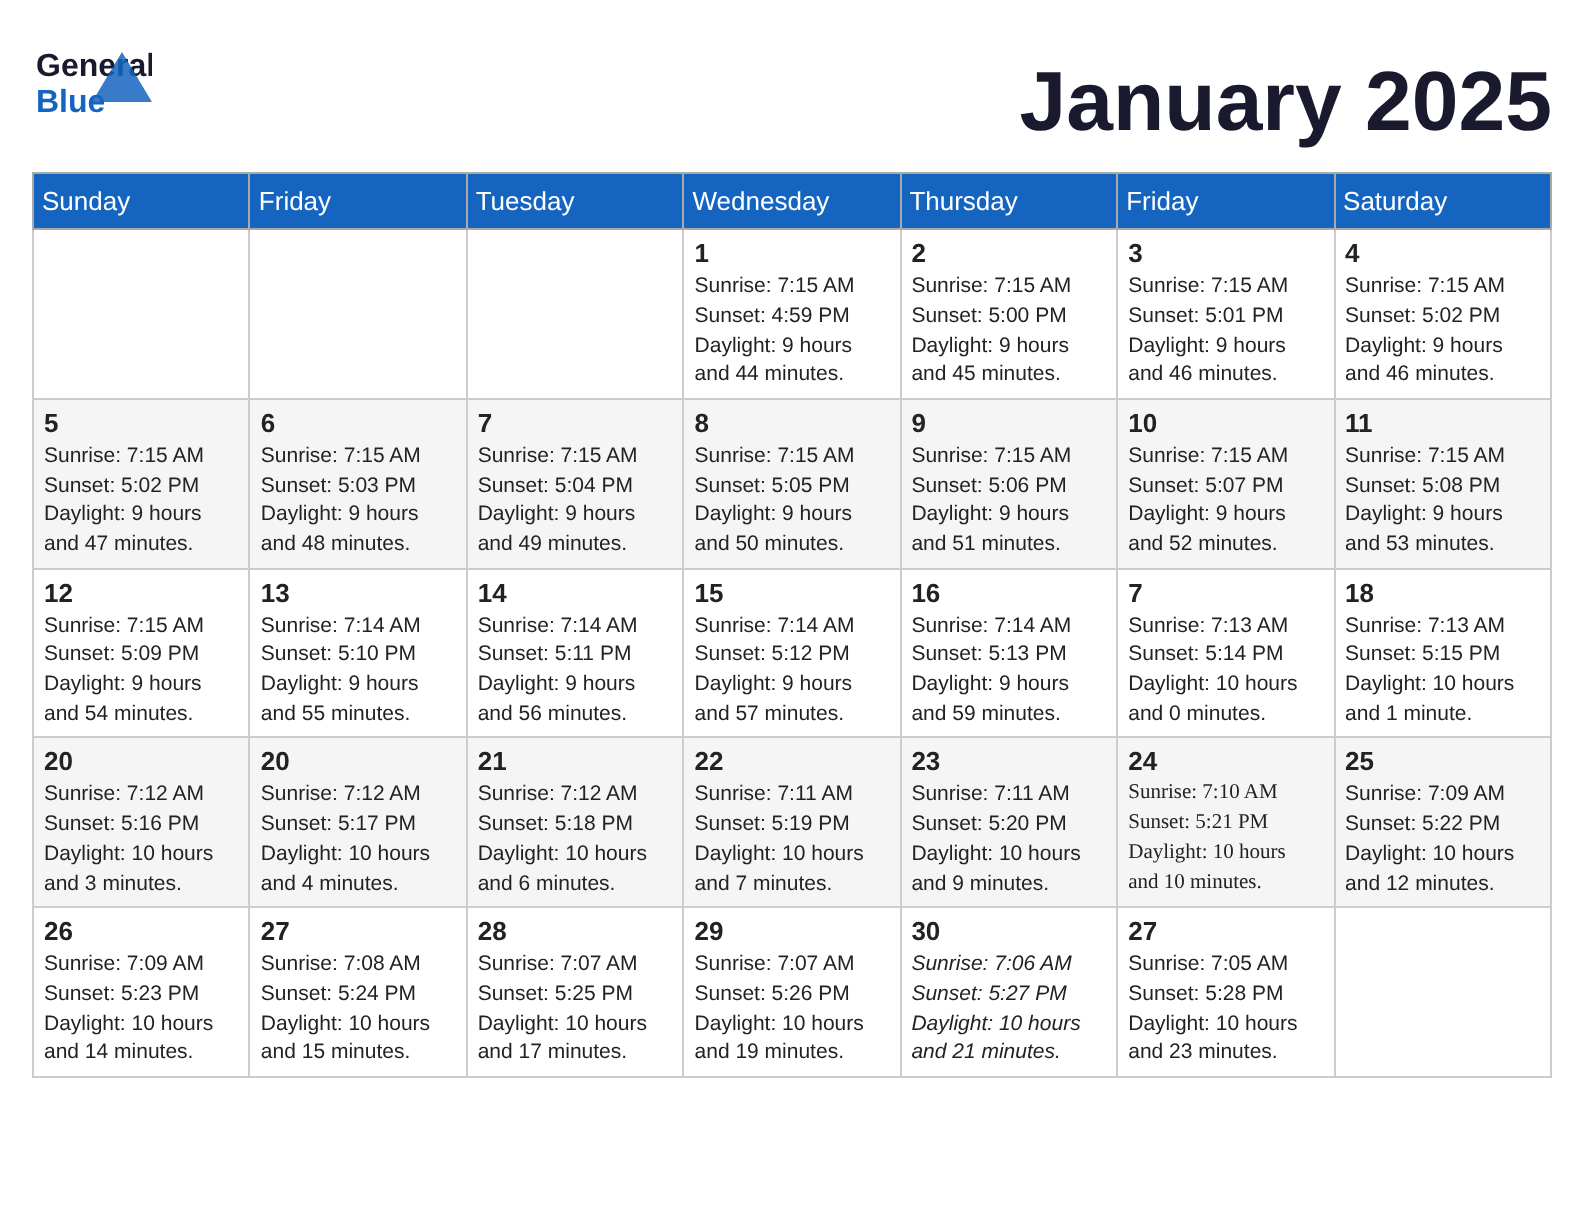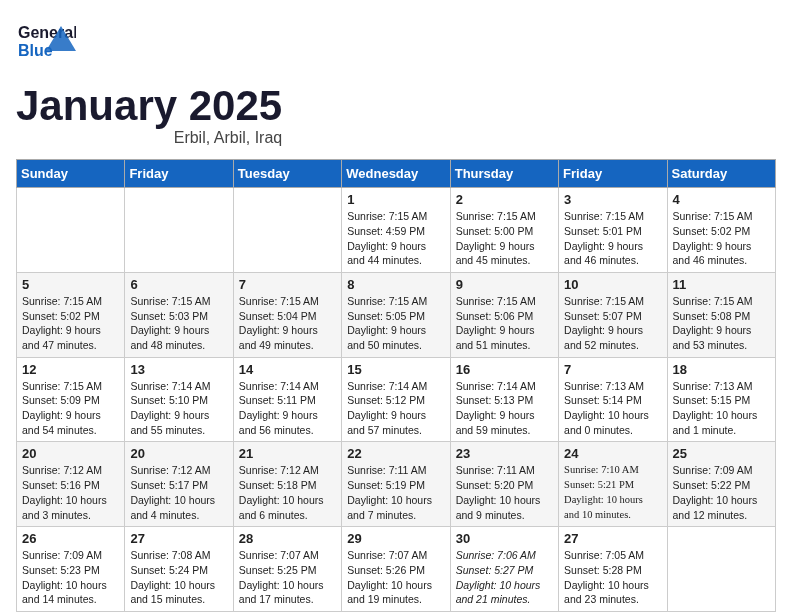--- a/index.html
+++ b/index.html
@@ -8,21 +8,20 @@
       background: #fff;
       width: 792px;
       min-height: 612px;
       padding: 16px;
     }
     .header {
       display: flex;
       justify-content: space-between;
       align-items: flex-start;
       margin-bottom: 12px;
-      flex-direction: column;
     }
     .logo-wrapper {
       display: flex;
       align-items: center;
     }
     .title-block {
       text-align: right;
       margin-top: 12px;
     }
     .month-title {
@@ -37,21 +36,21 @@
     }
     .calendar {
       width: 100%;
       border-collapse: collapse;
       border: 1px solid #ccc;
     }
     .calendar th {
       background-color: #1565c0;
       color: #fff;
       font-size: 13px;
-      font-weight: bold;
+      font-weight: normal;
       padding: 6px 4px;
       text-align: left;
       border: 1px solid #aaa;
     }
     .calendar td {
       vertical-align: top;
       width: 14.28%;
       min-height: 80px;
       padding: 4px 5px;
       border: 1px solid #ccc;
@@ -80,21 +79,20 @@
   <div class="logo-wrapper">
     <svg width="60" height="55" viewBox="0 0 60 55">
 
       <text x="2" y="22" font-size="16" font-weight="bold" fill="#1a1a2e" font-family="Arial">General</text>
       <text x="2" y="40" font-size="16" font-weight="bold" fill="#1565c0" font-family="Arial">Blue</text>
       <polygon points="45,10 60,35 30,35" fill="#1565c0" opacity="0.85"></polygon>
     </svg>
   </div>
   <div class="title-block">
     <div class="month-title">January 2025</div>
-    <div class="subtitle">Erbil, Arbil, Iraq</div>
   </div>
 </div>
 
 <table class="calendar">
   <thead>
     <tr>
     <th>Sunday</th>
         <th>Friday</th>
         <th>Tuesday</th>
         <th>Wednesday</th>

